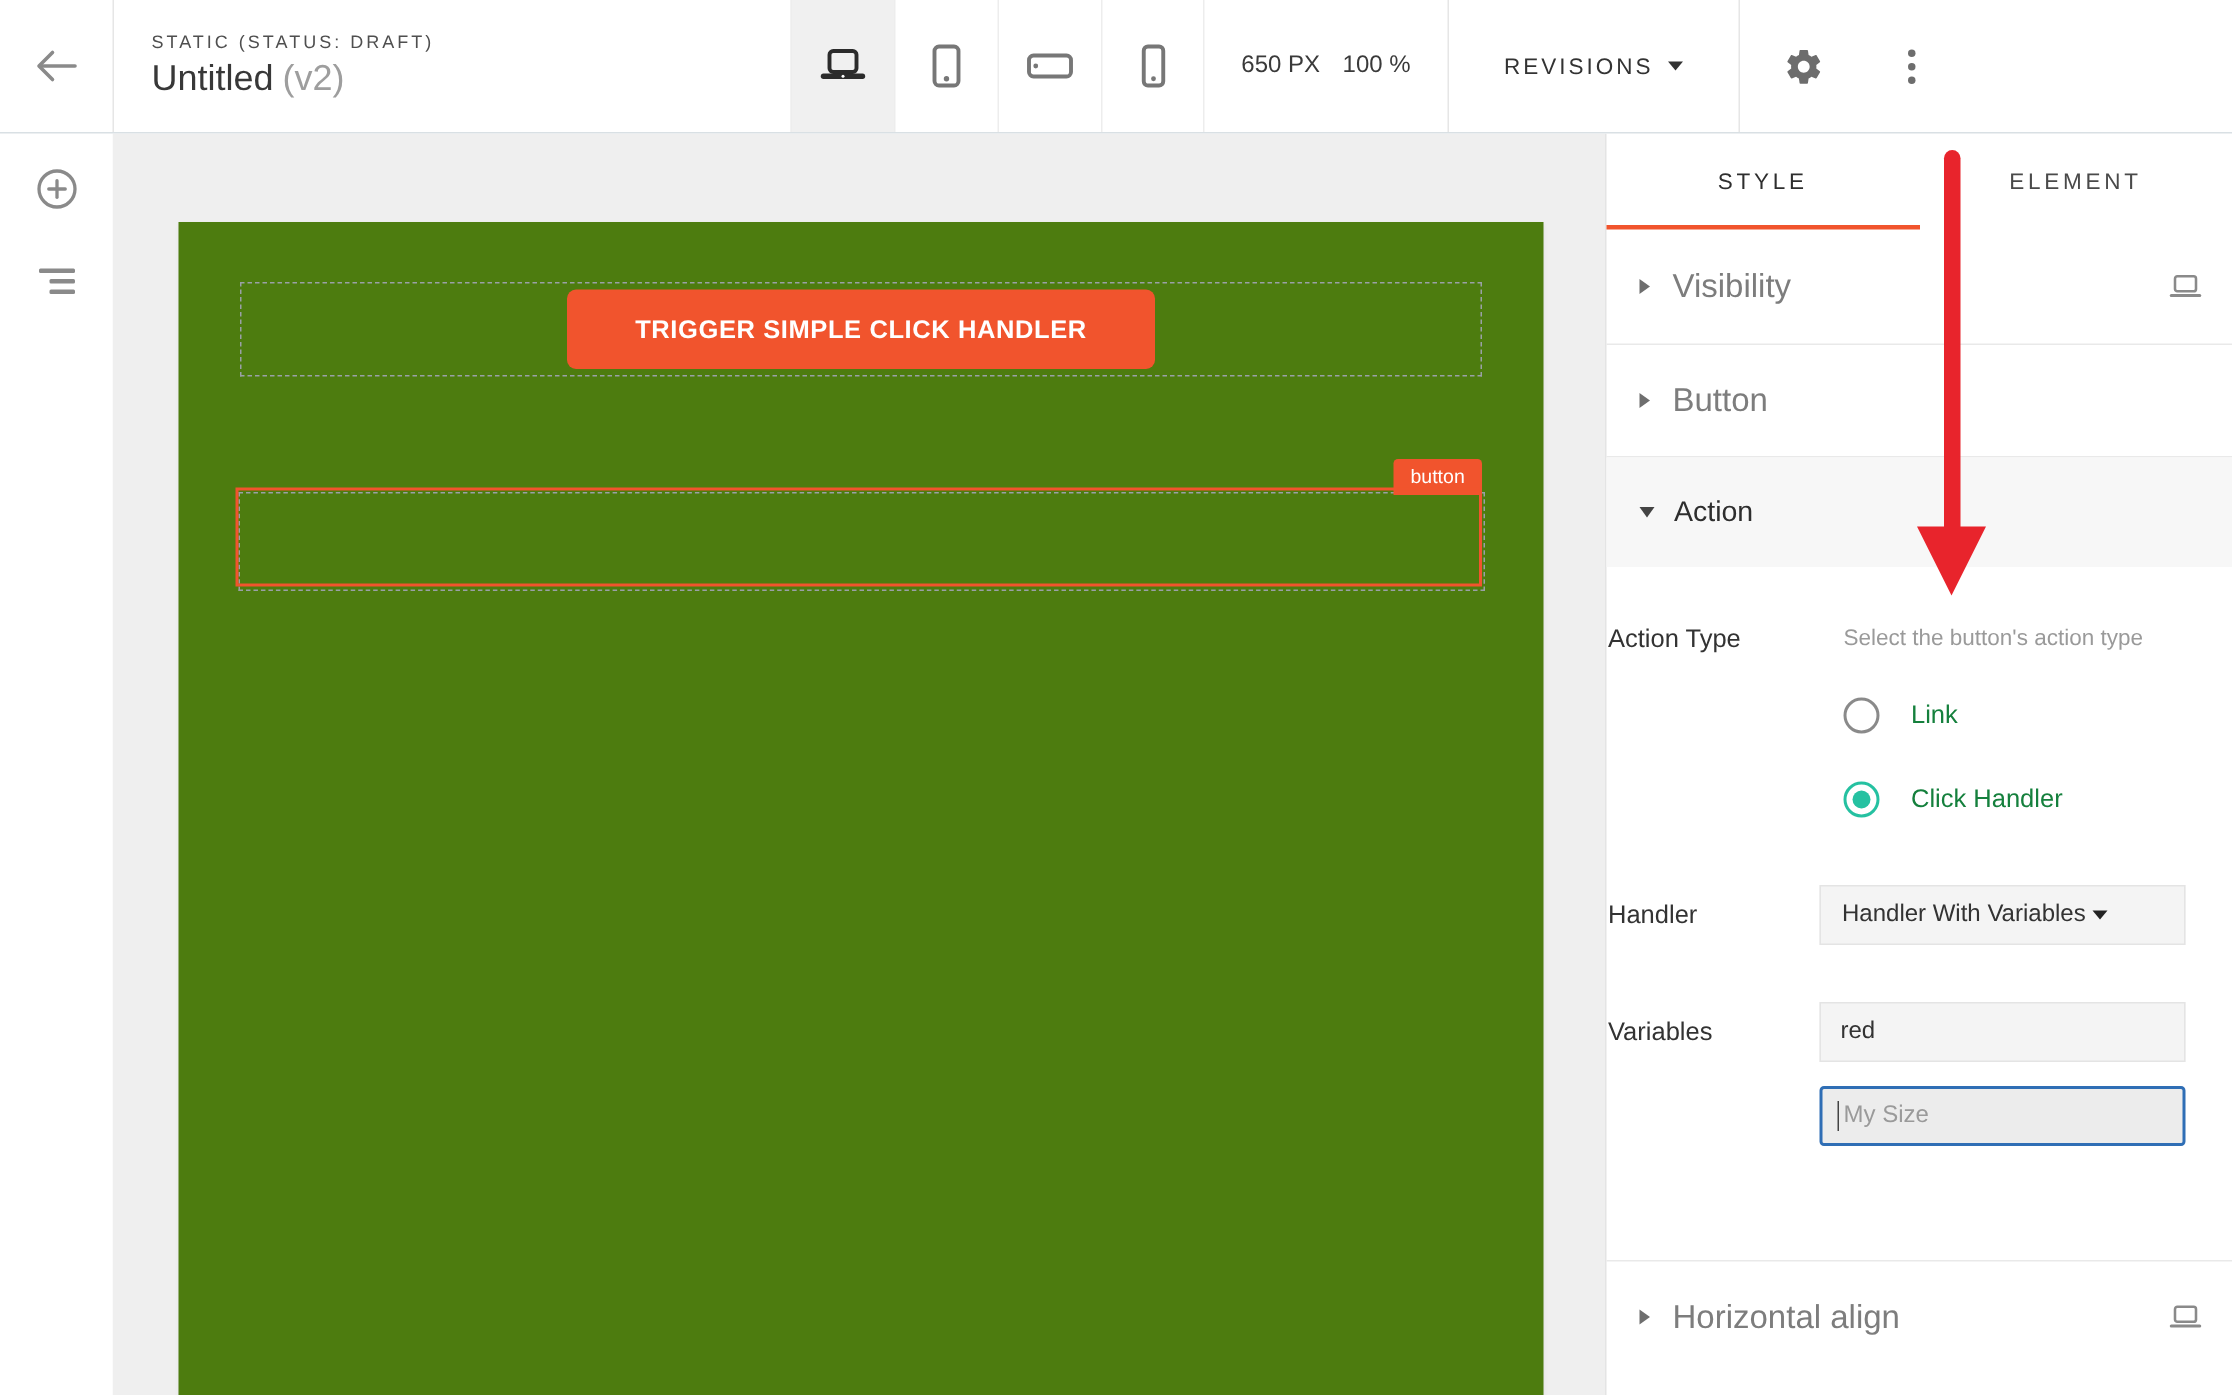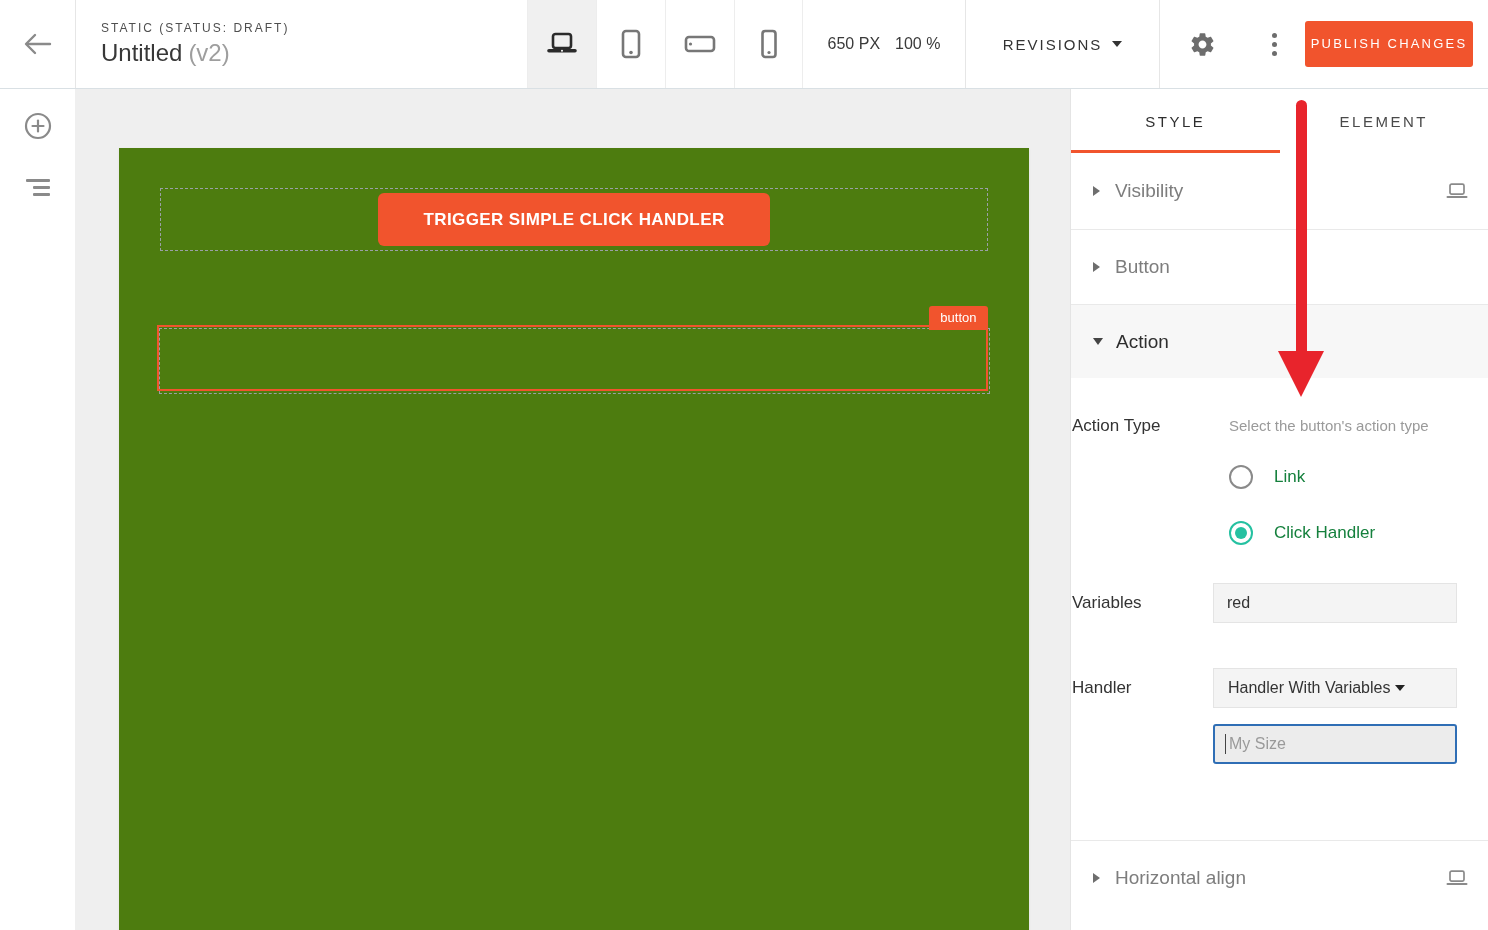--- a/index.html
+++ b/index.html
@@ -47,21 +47,21 @@
   .btn-teal { position:absolute; left:161px; top:5px; width:509px; height:52px; background:#25bea2; color:#fff; border:none; border-radius:3px; font-size:17px; font-weight:bold; letter-spacing:0.4px; cursor:pointer; font-family:inherit; }
 
   
   .right-panel { position:absolute; top:89px; right:0; width:418px; bottom:0; background:#fff; border-left:1px solid #e4e4e4; z-index:15; }
   .tabs { display:flex; height:64px; }
   .tab { flex:1; display:flex; align-items:center; justify-content:center; font-size:15px; letter-spacing:2.5px; color:#4a4a4a; position:relative; cursor:pointer; }
   .tab.active { color:#2e2e2e; }
   .tab.active::after { content:""; position:absolute; left:0; right:0; bottom:0; height:3px; background:#f1542d; }
   .sec-row { height:77px; display:flex; align-items:center; padding:0 20px 0 22px; border-bottom:1px solid #e9e9e9; cursor:pointer; }
   .sec-row.btn-row { height:75px; }
-  .sec-row .sec-label { font-size:19px; color:#7d7d7d; margin-left:15px; flex:1; }
+  .sec-row .sec-label { font-size:22px; color:#7d7d7d; margin-left:15px; flex:1; }
   .sec-band { height:73px; display:flex; align-items:center; padding:0 20px 0 22px; background:#f7f7f7; cursor:pointer; }
   .sec-band .sec-label { font-size:19px; color:#2e2e2e; margin-left:13px; }
   .chev-right { width:0; height:0; border-top:5px solid transparent; border-bottom:5px solid transparent; border-left:7px solid #6e6e6e; }
   .chev-down { width:0; height:0; border-left:5px solid transparent; border-right:5px solid transparent; border-top:7px solid #444; }
   .action-body { padding:0 16px 0 1px;margin-top:37px; }
   .f-row { display:flex; }
   .f-label { width:141px; font-size:17px; color:#333; line-height:22px; }
   .f-control { width:244px; }
   .row-type { margin-top:30px; align-items:flex-start; }
   .help-text { padding-left:16px; font-size:15px; color:#9a9a9a; line-height:22px; }
@@ -167,23 +167,20 @@
     </button>
 
     <button class="icon-btn kebab-cell">
       <span class="kebab">
           <i></i>
           <i></i>
           <i></i>
         </span>
     </button>
 
-    <div class="publish-cell">
-      <button class="publish-btn">PUBLISH CHANGES</button>
-    </div>
   </header>
 
   <aside class="left-rail">
     <button class="rail-btn">
       <span>
         <svg width="28" height="28" viewBox="0 0 28 28" fill="none" stroke="#8a8a8a" stroke-width="2.2" stroke-linecap="round">
           <circle cx="14" cy="14" r="12"></circle>
             <path d="M14 8.5 V19.5"></path>
             <path d="M8.5 14 H19.5"></path>
         </svg>
@@ -250,40 +247,40 @@
       </div>
 
       <div class="radios">
         <div class="radio-row">
           <span class="radio"></span>
           <span class="radio-label">Link</span>
         </div>
         <div class="radio-row">
           <span class="radio on"></span>
           <span class="radio-label">Click Handler</span>
-        </div>
-      </div>
-
-      <div class="f-row row-vars">
-        <div class="f-label">Variables</div>
-        <div class="f-control">
-          <input class="text-input" type="text" value="red" style="">
         </div>
       </div>
 
       <div class="f-row row-handler">
         <div class="f-label">Handler</div>
         <div class="f-control">
           <div class="select-box">
             <span>Handler With Variables</span>
             <span class="caret-down"></span>
           </div>
         </div>
       </div>
 
+      <div class="f-row row-vars">
+        <div class="f-label">Variables</div>
+        <div class="f-control">
+          <input class="text-input" type="text" value="red" style="">
+        </div>
+      </div>
+
       <div class="f-row row-size">
         <div class="f-label"></div>
         <div class="f-control">
           <div class="focus-wrap">
             <input class="focus-input" type="text" placeholder="My Size" style="">
             <span class="text-caret"></span>
           </div>
         </div>
       </div>
 

